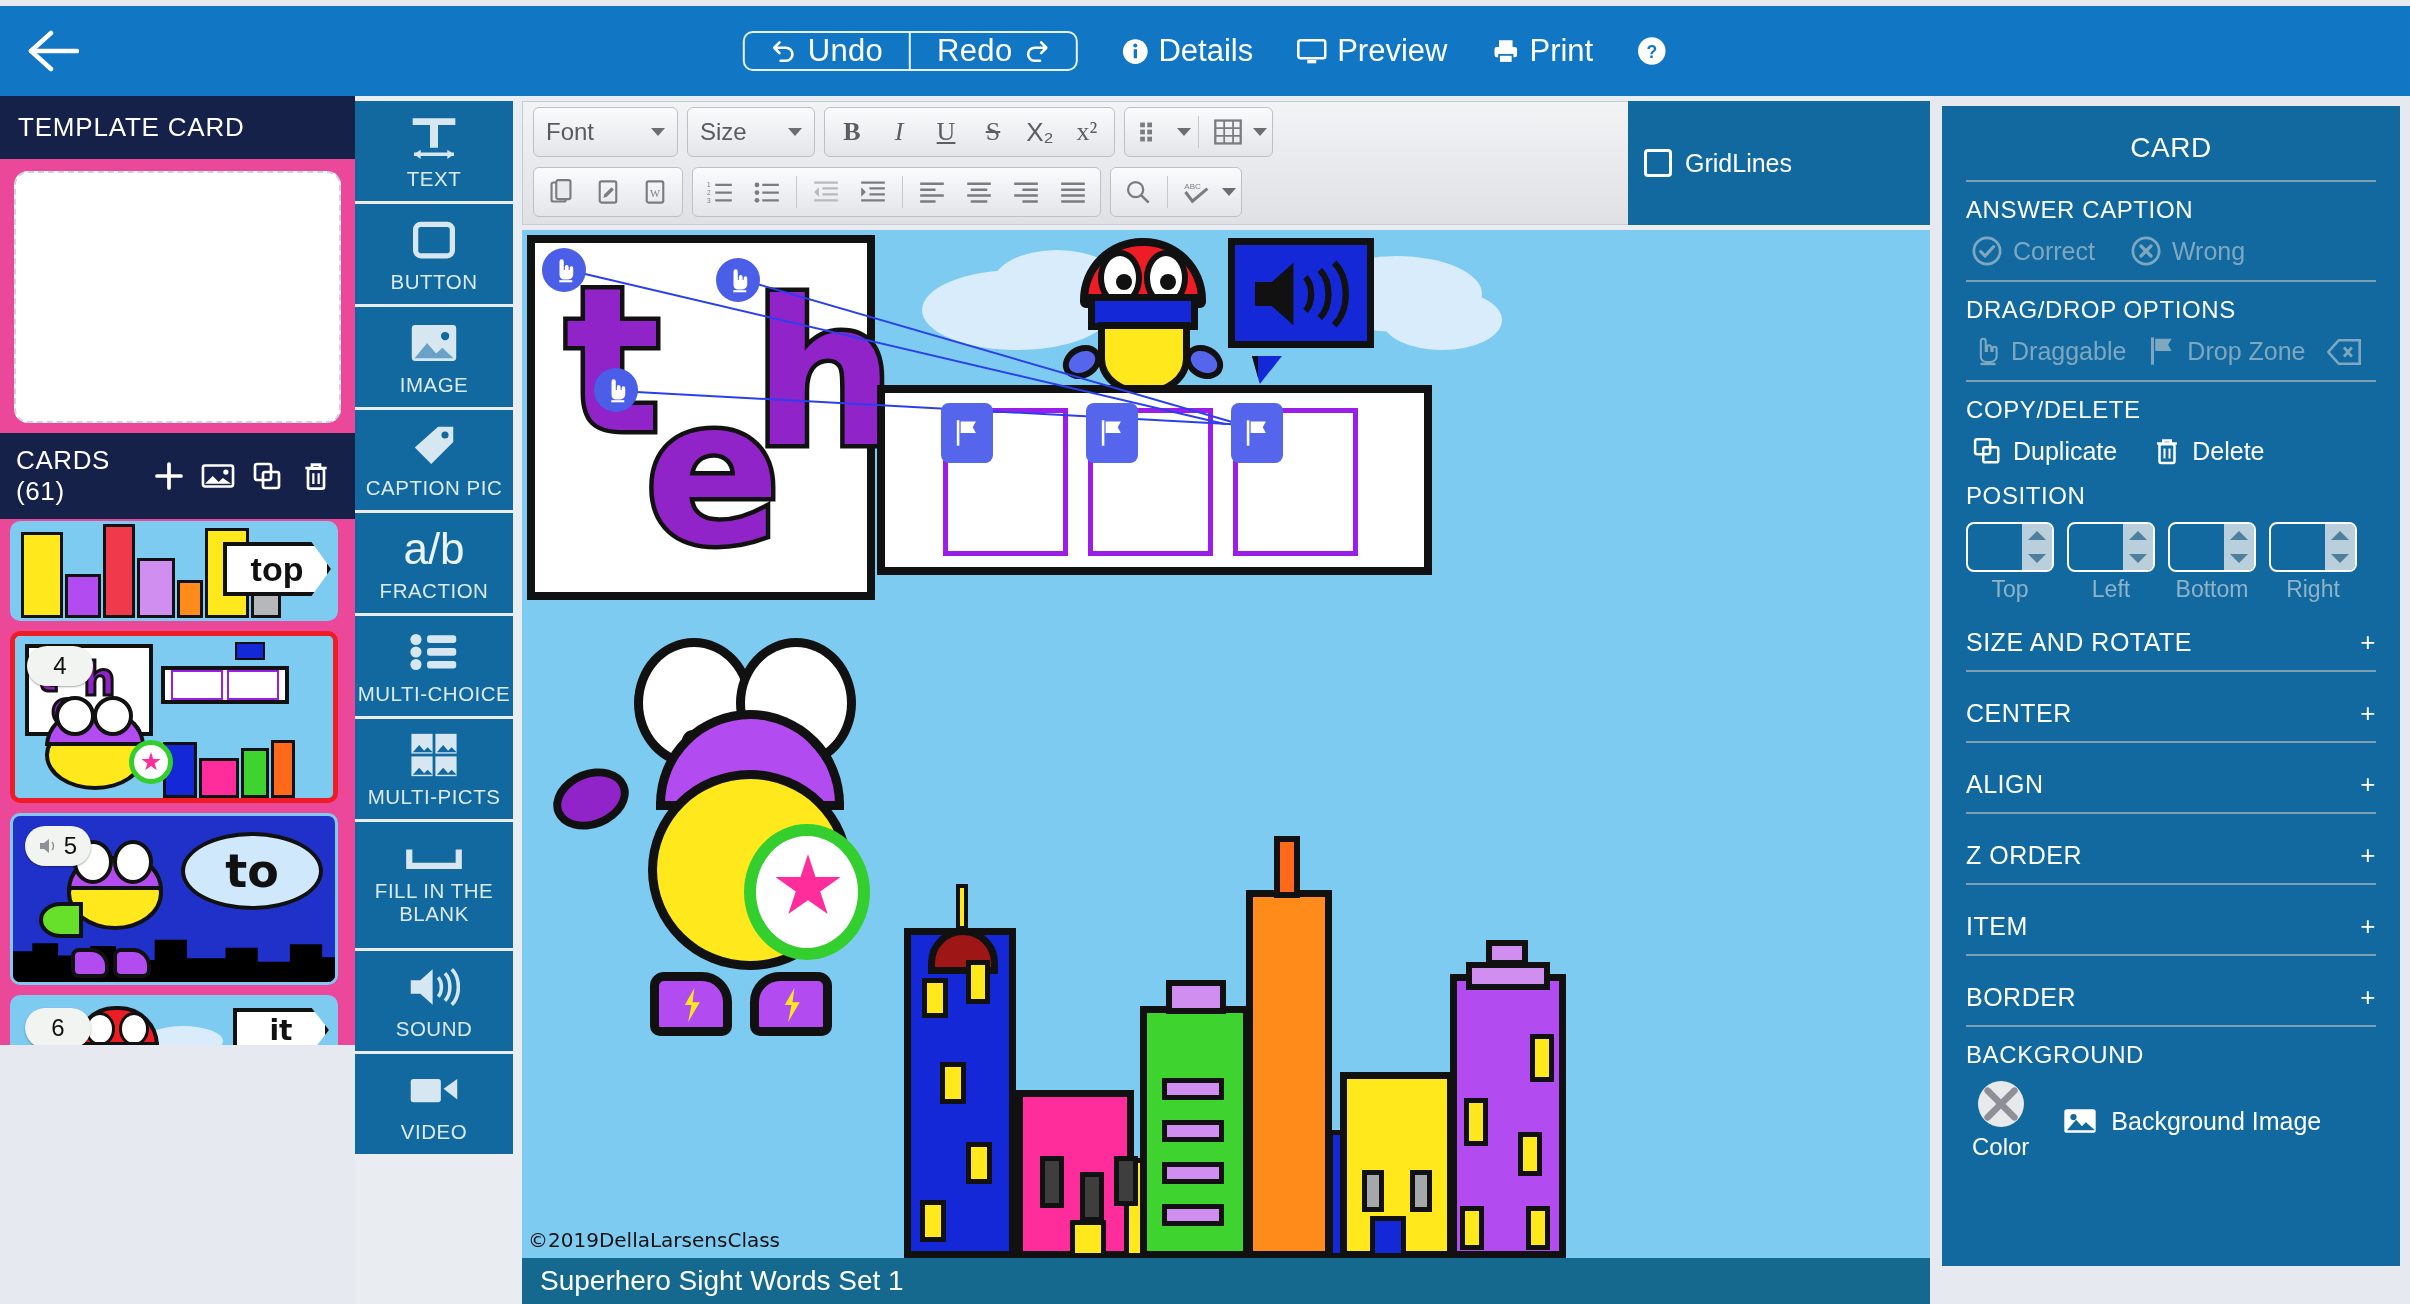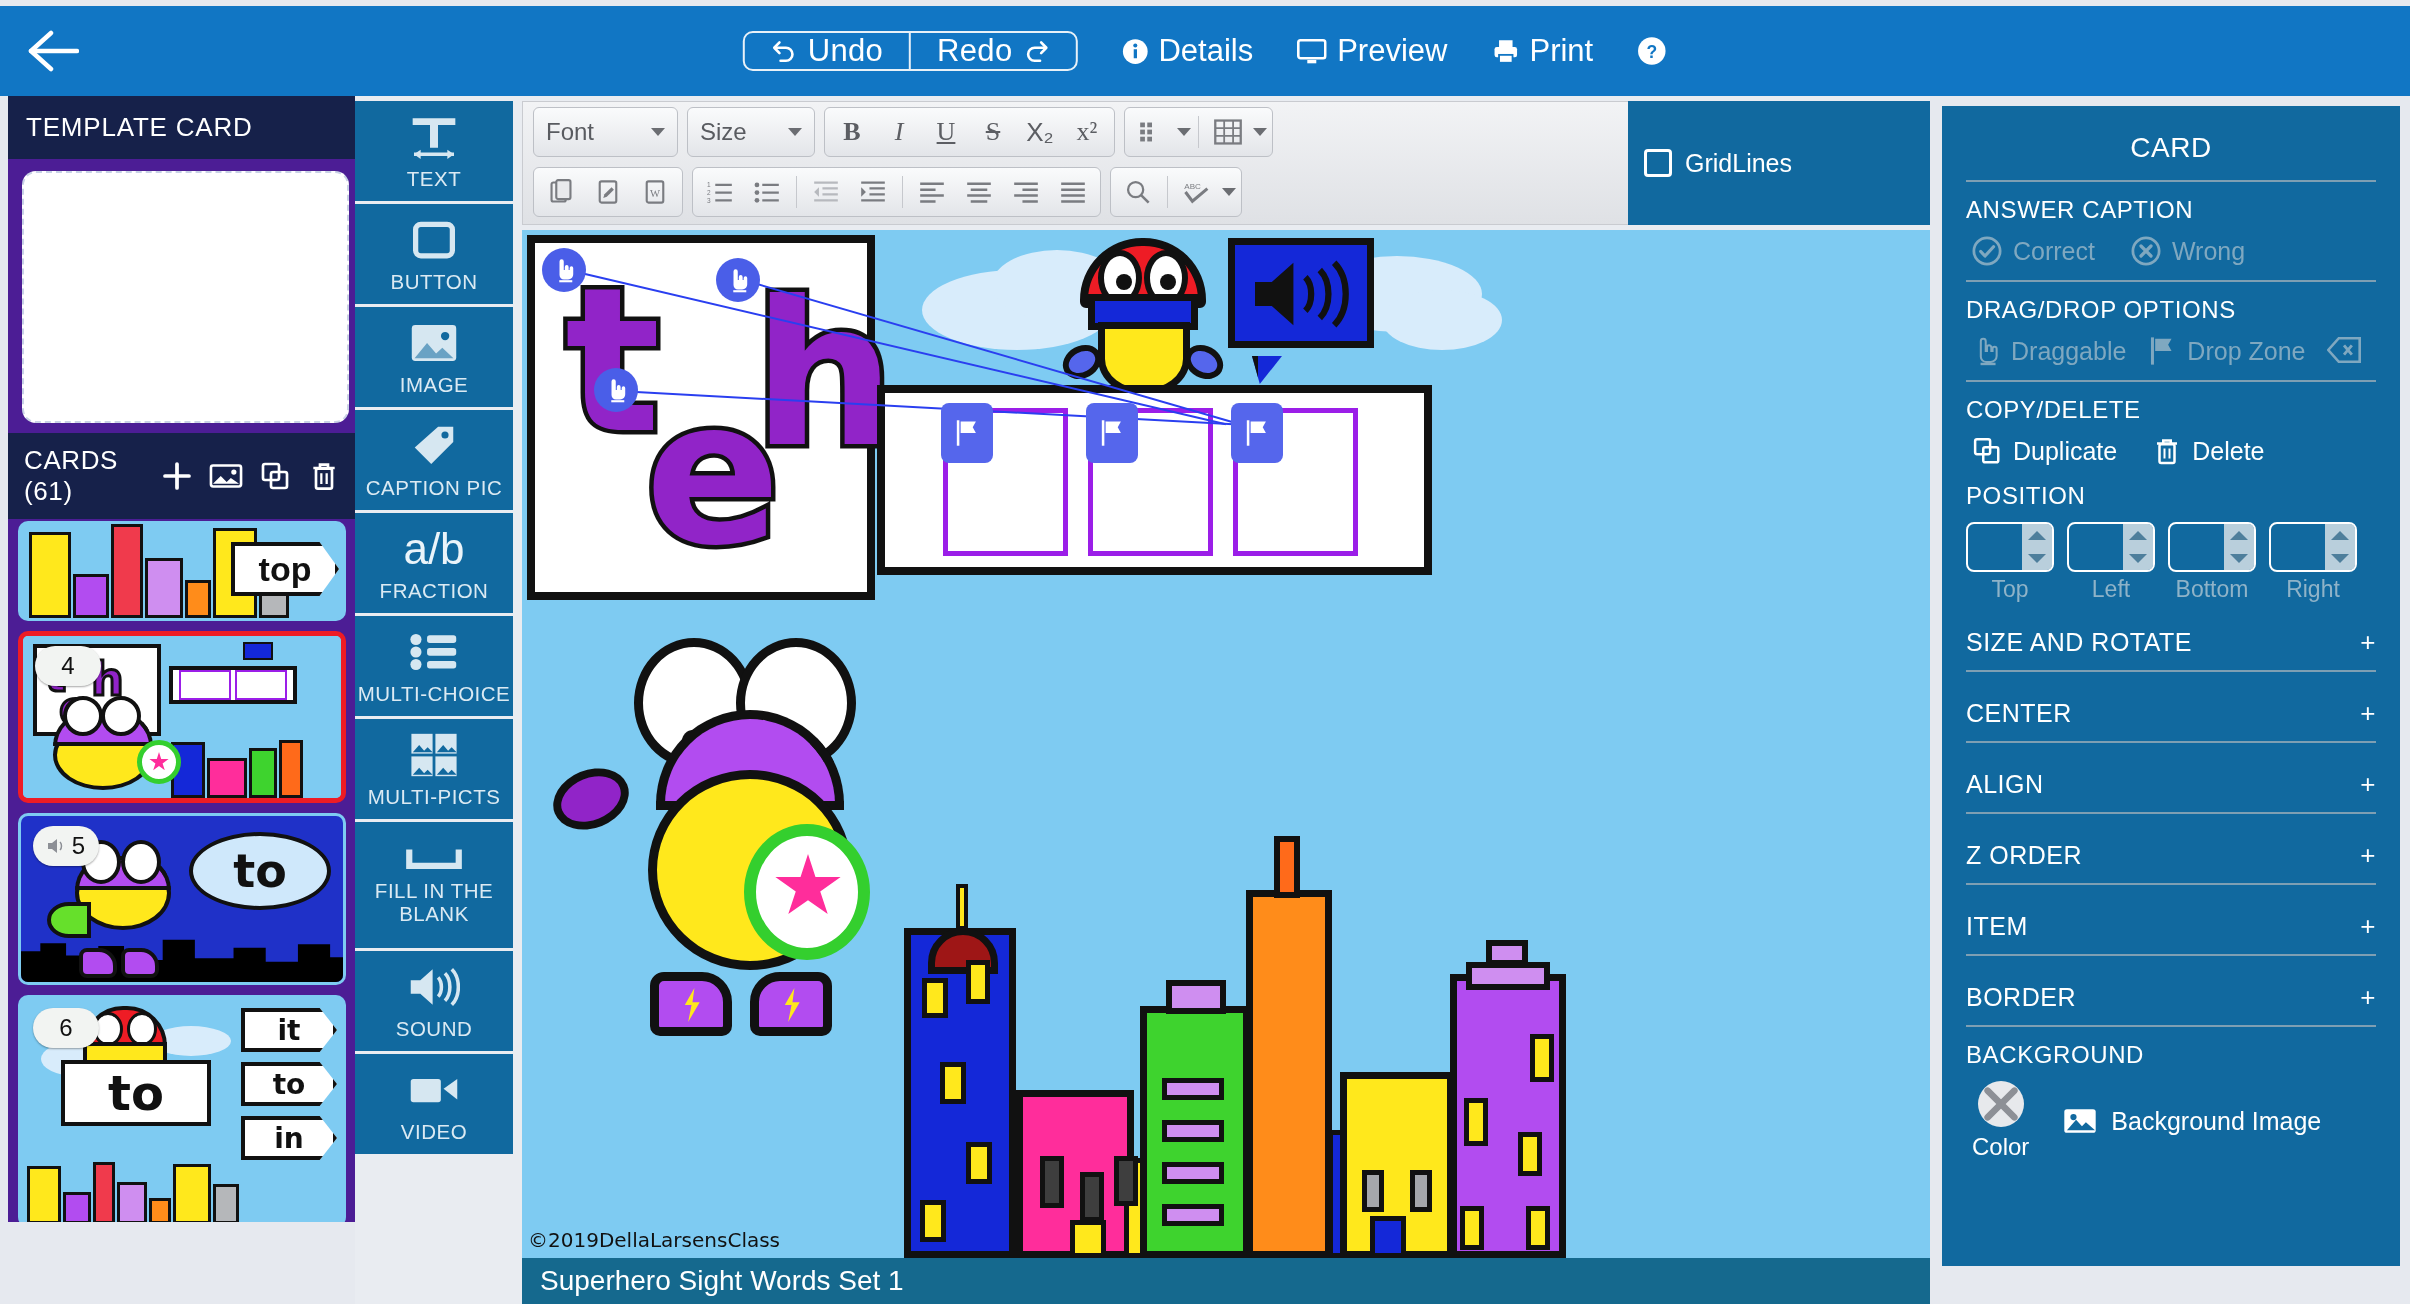--- a/index.html
+++ b/index.html
@@ -15,21 +15,21 @@
                    align-items:center; gap:0px; }
   .undo-redo { display:flex; border:2px solid #e8f1f8; border-radius:10px; overflow:hidden; }
   .ur-btn { color:#fff; font-size:31px; padding:0 26px; display:flex; align-items:center;
             gap:11px; cursor:pointer; letter-spacing:.3px; }
   .ur-btn + .ur-btn { border-left:2px solid #e8f1f8; }
   .top-action { color:#fff; font-size:31px; display:flex; align-items:center; gap:10px;
                 margin-left:44px; cursor:pointer; white-space:nowrap; }
   .top-icon { display:inline-flex; align-items:center; justify-content:center; }
 
   
-  #leftpanel { position:absolute; left:8px; top:96px; width:355px; height:1126px; background:#4c1d95; }
+  #leftpanel { position:absolute; left:0; top:96px; width:355px; height:949px; background:#ec4899; }
   .lp-header { background:#16214a; color:#fff; font-size:26px; letter-spacing:.8px;
                padding:16px 18px; display:flex; align-items:center; }
   #template-thumb-wrap { padding:12px 14px 10px 14px; }
   #template-thumb { background:#fff; border:2px dashed #c9d2e6; border-radius:14px;
                     height:252px; }
   .lp-cards-header { background:#16214a; color:#fff; font-size:26px; padding:12px 16px;
                      display:flex; align-items:center; gap:0; letter-spacing:.6px; }
   .lp-cards-header .spacer { flex:1; }
   .lp-icon-btn { width:54px; height:46px; display:flex; align-items:center; justify-content:center;
                  cursor:pointer; margin-left:4px; }
@@ -103,21 +103,21 @@
               z-index:20; }
   .cloud { position:absolute; background:#d8ecfb; border-radius:50%; }
 
   
   #rightpanel { position:absolute; right:0; top:96px; width:480px; bottom:0; background:#e6e9ef;
                 padding:10px 10px 0 12px; }
   #rp-inner { background:#11699f; width:100%; height:1160px; padding:26px 24px; color:#fff; }
   #rp-title { text-align:center; font-size:28px; margin-bottom:16px; letter-spacing:.5px; }
   .rp-hr { height:2px; background:#7e9fb3; margin:0 0 14px 0; }
   .rp-sect-lbl { font-size:24px; letter-spacing:.6px; margin-bottom:12px; }
-  .rp-row { display:flex; align-items:flex-start; gap:36px; margin-bottom:14px; padding-left:6px; }
+  .rp-row { display:flex; align-items:flex-end; gap:36px; margin-bottom:14px; padding-left:6px; }
   .rp-opt { display:flex; align-items:center; gap:11px; color:#7fa8c0; font-size:25px; cursor:pointer; }
   .rp-opt.bright { color:#fff; }
   .rp-acc { display:flex; align-items:center; justify-content:space-between; font-size:25px;
             padding:12px 0 12px 0; cursor:pointer; letter-spacing:.5px; }
   .rp-acc .plus { font-size:26px; }
   .spin-row { display:flex; gap:13px; margin-bottom:4px; }
   .spin { width:88px; height:50px; border:2px solid #fff; border-radius:8px; display:flex; }
   .spin .fld { flex:1; }
   .spin .arrows { width:30px; background:#b9cfdc; display:flex; flex-direction:column;
                   align-items:center; justify-content:space-around; border-radius:0 5px 5px 0; }

